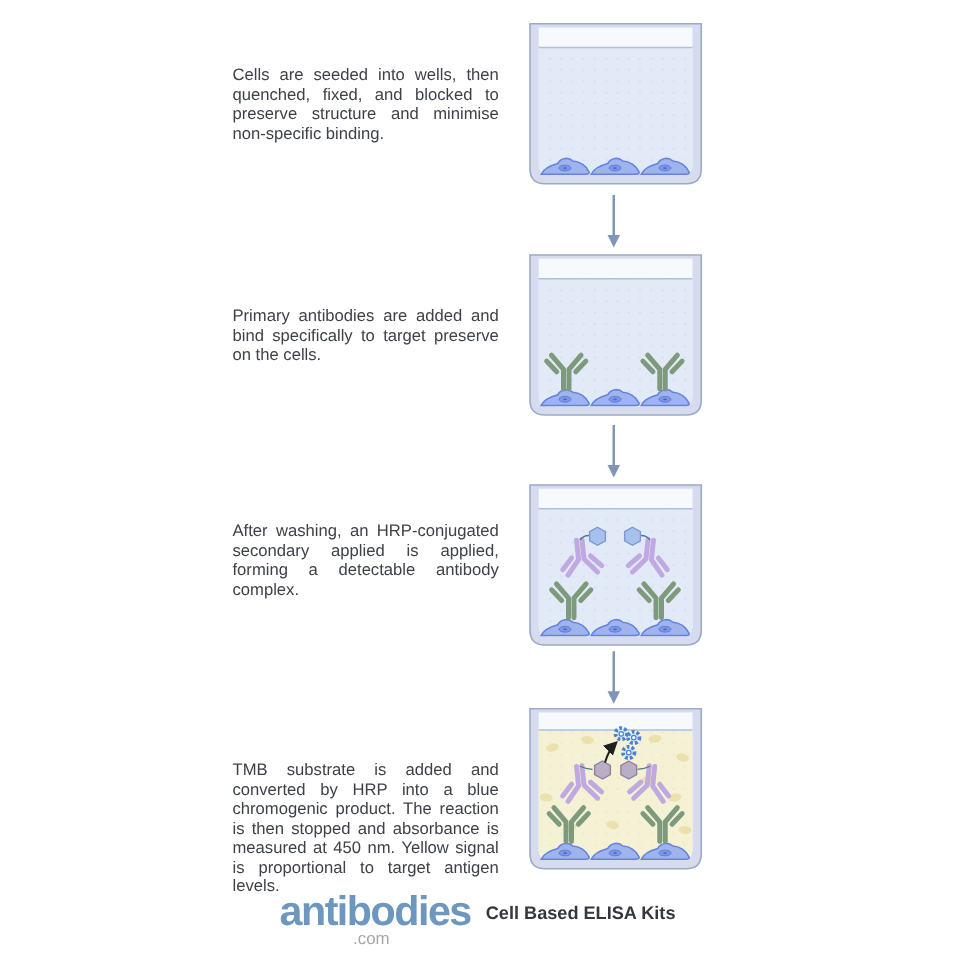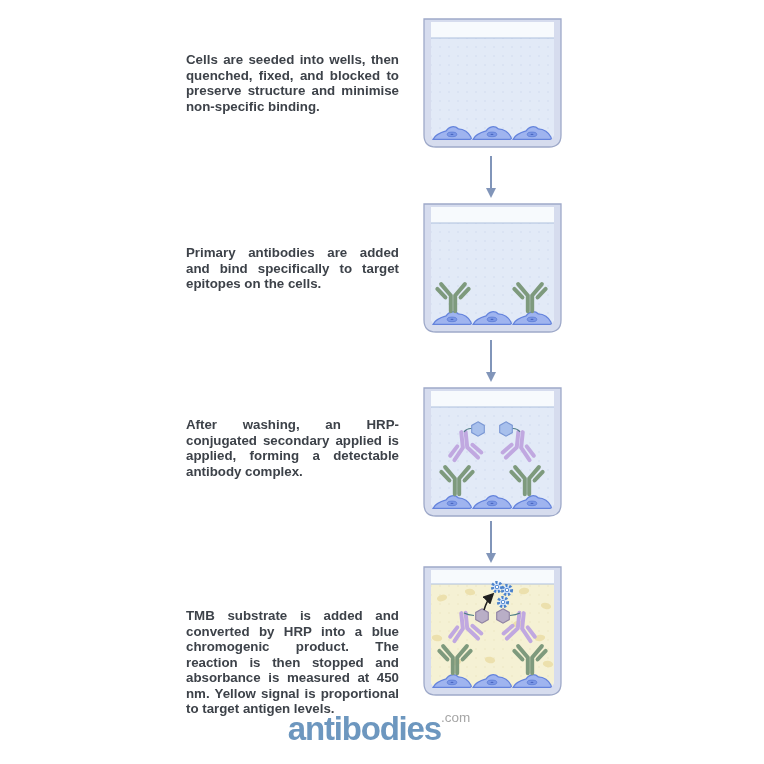--- a/index.html
+++ b/index.html
@@ -16,42 +16,41 @@
     --ab-green:#7e9a7d;
     --ab-purple:#c0a8e0;
     --cell-fill:#9fb4ef;
     --cell-line:#6483dc;
     --flow-arrow:#8195b9;
   }
   .step-text{
     position:absolute;left:186px;width:213px;
     font-size:13.3px;line-height:15.5px;color:var(--text-dark);
     text-align:justify;
-    font-weight:bold;
   }
   .well{position:absolute;left:420px;width:145px;height:130px;}
   .flow-arrow{position:absolute;left:483px;width:16px;height:44px;}
   .wall{fill:var(--well-wall);stroke:var(--well-wall-line);stroke-width:1.3;}
   .cavity{fill:#f7fafd;}
   .liquid-blue{fill:var(--liquid-blue);}
   .liquid-yellow{fill:var(--liquid-yellow);}
   .surface{stroke:#aebfdd;stroke-width:1.2;}
   .ab{fill:none;stroke:currentColor;stroke-width:4.2;stroke-linecap:round;stroke-linejoin:round;}
   .ab-green{color:var(--ab-green);}
   .ab-purple{color:var(--ab-purple);}
   .hex-blue{fill:#a8c0ec;stroke:#7a97d4;stroke-width:1.1;}
   .hex-gray{fill:#b9aec6;stroke:#8f82a3;stroke-width:1.1;}
   .connector{fill:none;stroke:#4c7b84;stroke-width:1.1;}
   .flowline{stroke:var(--flow-arrow);stroke-width:2;}
   .flowhead{fill:var(--flow-arrow);}
   .footer{
     position:absolute;left:0;top:712px;width:764px;
     display:flex;justify-content:center;align-items:flex-start;
   }
-  .logo-wrap{display:flex;flex-direction:row;}
+  .logo-wrap{display:flex;flex-direction:column;}
   .logo-main{
     font-size:33px;font-weight:700;color:var(--brand-blue);
     letter-spacing:-1.2px;line-height:33px;
   }
   .logo-suffix{
     font-size:13.5px;color:#a6a6a6;text-align:center;
     padding-right:6px;margin-top:-1px;line-height:14px;
   }
   .footer-title{
     font-size:14.5px;font-weight:700;color:var(--title-dark);
@@ -106,21 +105,21 @@
       <use href="#cell" transform="translate(112,114)"></use>
     </g>
   </svg>
 </div>
 
 <svg class="flow-arrow" style="top:155px" viewBox="0 0 16 44">
   <line class="flowline" x1="8" y1="1" x2="8" y2="34"></line>
     <polygon class="flowhead" points="3,33 13,33 8,43"></polygon>
 </svg>
 
-<div class="step-text" style="top:245px">Primary antibodies are added and bind specifically to target epitopes on the cells.</div>
+<div class="step-text" style="top:245px">Primary antibodies are added and bind specifically to target preserve on the cells.</div>
 <div class="well" style="top:203px">
   <svg width="145" height="130" viewBox="0 0 145 130">
     <path class="wall" d="M4,1 H141 V117 Q141,129 129,129 H16 Q4,129 4,117 Z"></path>
     <path class="cavity" d="M11,4 H134 V114 Q134,122 126,122 H19 Q11,122 11,114 Z"></path>
     <path class="liquid-blue" d="M11,20 H134 V114 Q134,122 126,122 H19 Q11,122 11,114 Z"></path>
     <path fill="url(#dots-blue)" opacity="0.55" d="M11,20 H134 V114 Q134,122 126,122 H19 Q11,122 11,114 Z"></path>
     <line class="surface" x1="11" y1="20" x2="134" y2="20"></line>
     <g>
       <use href="#cell" transform="translate(32,114)"></use>
       <use href="#cell" transform="translate(72,114)"></use>
@@ -219,13 +218,14 @@
     </g>
     <path d="M64,44 Q67,34 72,29" fill="none" stroke="#1f1f1f" stroke-width="1.6" marker-end="url(#ah-black)"></path>
   </svg>
 </div>
 
 <div class="footer">
   <div class="logo-wrap">
     <span class="logo-main">antibodies</span>
     <span class="logo-suffix">.com</span>
   </div>
+  <span class="footer-title">Cell Based ELISA Kits</span>
 </div>
 
 </body></html>

